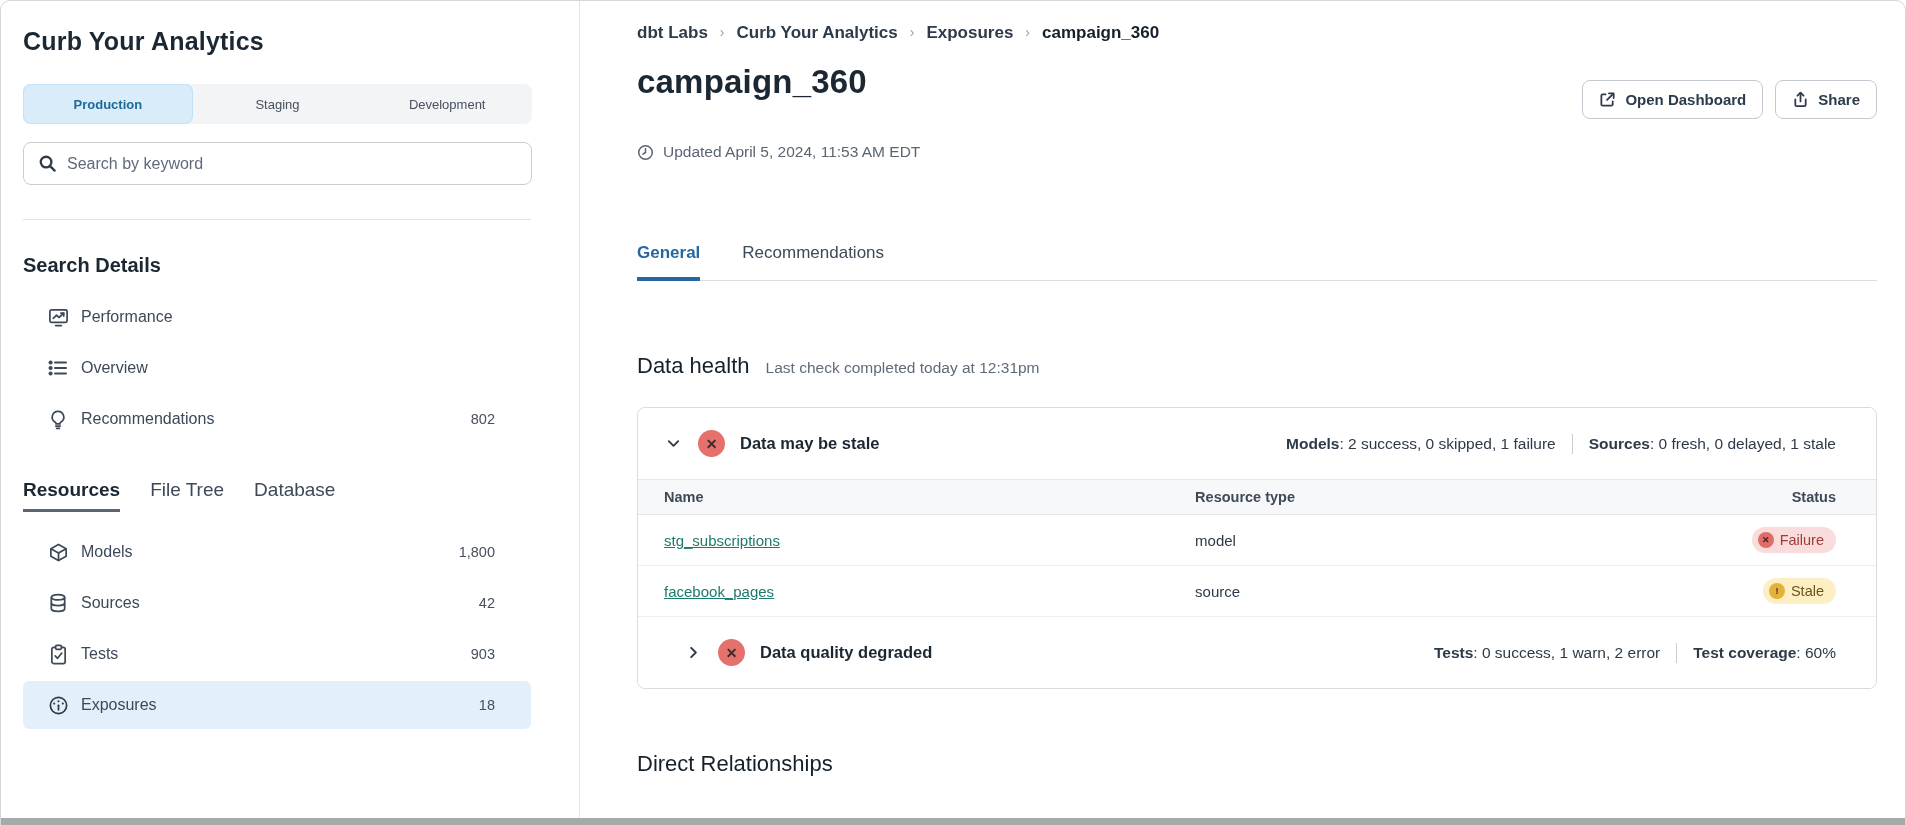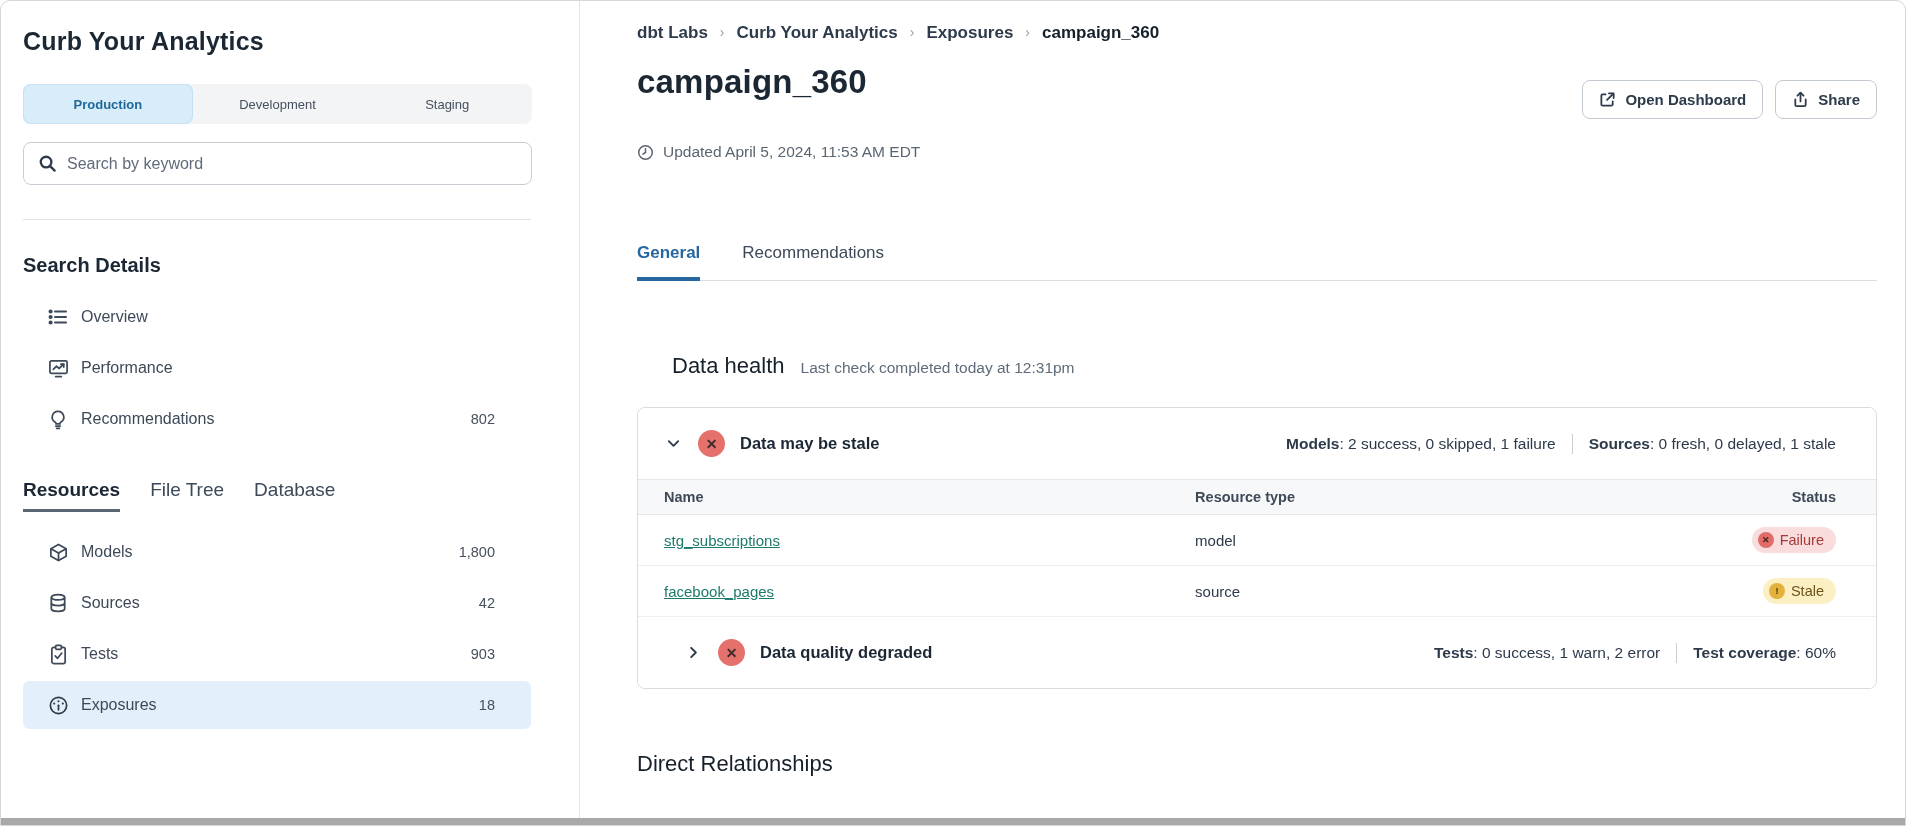--- a/index.html
+++ b/index.html
@@ -37,21 +37,21 @@
   .breadcrumb .crumb { cursor:pointer; }
   .breadcrumb .crumb.current { font-weight:700; color:#15202b; cursor:default; }
   .title-row { display:flex; align-items:flex-start; justify-content:space-between; margin-top:20px; }
   .page-title { font-size:33px; font-weight:700; color:#1b2733; letter-spacing:.2px; }
   .action-buttons { display:flex; gap:12px; margin-top:17px; }
   .btn { display:flex; align-items:center; gap:9px; height:39px; padding:0 16px; background:#fff; border:1px solid #c4cad1; border-radius:8px; font-size:15px; font-weight:700; color:#2d3a4a; cursor:pointer; font-family:inherit; }
   .updated-row { display:flex; align-items:center; gap:9px; margin-top:24px; font-size:15.5px; color:#5a6573; }
   .main-tabs { display:flex; gap:42px; margin-top:82px; border-bottom:1px solid #d9dee3; }
   .main-tab { font-size:17px; color:#3d4958; padding-bottom:14px; cursor:pointer; border-bottom:4px solid transparent; margin-bottom:-1px; }
   .main-tab.active { color:#2767a0; font-weight:700; border-bottom-color:#2767a0; }
-  .dh-heading-row { margin-top:72px; display:flex; align-items:baseline; gap:16px;margin-left:35px; }
+  .dh-heading-row { margin-top:72px; display:flex; align-items:baseline; gap:16px; }
   .dh-heading { font-size:22px; font-weight:500; color:#15202b; }
   .dh-sub { font-size:15.5px; color:#5f6b7a; }
   .health-card { margin-top:28px; border:1px solid #d7dce1; border-radius:8px; overflow:hidden; }
   .panel-row { display:flex; align-items:center; padding:22px 40px 22px 26px; background:#fff; }
   .panel-row.indent { padding-left:46px; }
   .chev-btn { background:none; border:none; cursor:pointer; display:flex; align-items:center; padding:2px; }
   .status-circle { width:27px; height:27px; border-radius:50%; background:#e4716c; color:#3f2a2a; display:flex; align-items:center; justify-content:center; font-size:14px; font-weight:700; margin:0 15px; flex:0 0 27px; }
   .panel-title { font-size:16.5px; font-weight:700; color:#1b2733; }
   .panel-stats { margin-left:auto; display:flex; align-items:center; font-size:15.5px; color:#2d3a4a; }
   .panel-stats b { font-weight:700; }
@@ -76,63 +76,63 @@
 </head>
 <body>
 
 <div class="app">
 
   <aside class="sidebar">
     <div class="sidebar-title">Curb Your Analytics</div>
 
     <div class="env-tabs">
       <div class="env-tab active">Production</div>
+      <div class="env-tab">Staging</div>
       <div class="env-tab">Development</div>
-      <div class="env-tab">Staging</div>
     </div>
 
     <div class="search-box">
       <span>
         <svg width="19" height="19" viewBox="0 0 20 20" fill="none" stroke="#2d3a4a" stroke-width="2.4" stroke-linecap="round">
             <circle cx="8.5" cy="8.5" r="5.6"></circle>
             <line x1="13" y1="13" x2="17.5" y2="17.5"></line>
           </svg>
       </span>
       <input type="text" placeholder="Search by keyword" style="">
     </div>
 
     <hr class="side-divider">
 
     <div class="section-heading">Search Details</div>
 
     <div class="nav-list">
       <div class="nav-item">
         <span class="icon">
+          <svg width="21" height="21" viewBox="0 0 22 22" fill="none" stroke="#3d4958" stroke-width="1.8" stroke-linecap="round" stroke-linejoin="round">
+              <rect x="2" y="3" width="18" height="13" rx="1.5"></rect>
+              <polyline points="5.5,12 9,8.5 11.5,11 16.5,6.5"></polyline>
+              <polyline points="13.5,6.5 16.5,6.5 16.5,9.5"></polyline>
+              <line x1="8" y1="19.5" x2="14" y2="19.5"></line>
+            </svg>
+        </span>
+        <span class="lbl">Performance</span>
+        <span class="cnt"></span>
+      </div>
+      <div class="nav-item">
+        <span class="icon">
           <svg width="20" height="20" viewBox="0 0 20 20" fill="none" stroke="#3d4958" stroke-width="2" stroke-linecap="round">
               <line x1="7" y1="4.5" x2="18" y2="4.5"></line>
               <line x1="7" y1="10" x2="18" y2="10"></line>
               <line x1="7" y1="15.5" x2="18" y2="15.5"></line>
               <circle cx="2.6" cy="4.5" r="1.1" fill="#3d4958"></circle>
               <circle cx="2.6" cy="10" r="1.1" fill="#3d4958"></circle>
               <circle cx="2.6" cy="15.5" r="1.1" fill="#3d4958"></circle>
             </svg>
         </span>
         <span class="lbl">Overview</span>
-        <span class="cnt"></span>
-      </div>
-      <div class="nav-item">
-        <span class="icon">
-          <svg width="21" height="21" viewBox="0 0 22 22" fill="none" stroke="#3d4958" stroke-width="1.8" stroke-linecap="round" stroke-linejoin="round">
-              <rect x="2" y="3" width="18" height="13" rx="1.5"></rect>
-              <polyline points="5.5,12 9,8.5 11.5,11 16.5,6.5"></polyline>
-              <polyline points="13.5,6.5 16.5,6.5 16.5,9.5"></polyline>
-              <line x1="8" y1="19.5" x2="14" y2="19.5"></line>
-            </svg>
-        </span>
-        <span class="lbl">Performance</span>
         <span class="cnt"></span>
       </div>
       <div class="nav-item">
         <span class="icon">
           <svg width="20" height="21" viewBox="0 0 20 22" fill="none" stroke="#3d4958" stroke-width="1.8" stroke-linecap="round">
               <path d="M10 2.5a6 6 0 0 1 3.2 11.1c-.8.5-1.2 1.1-1.2 1.9h-4c0-.8-.4-1.4-1.2-1.9A6 6 0 0 1 10 2.5z"></path>
               <line x1="7.8" y1="18" x2="12.2" y2="18"></line>
               <line x1="8.6" y1="20.3" x2="11.4" y2="20.3"></line>
             </svg>
         </span>

